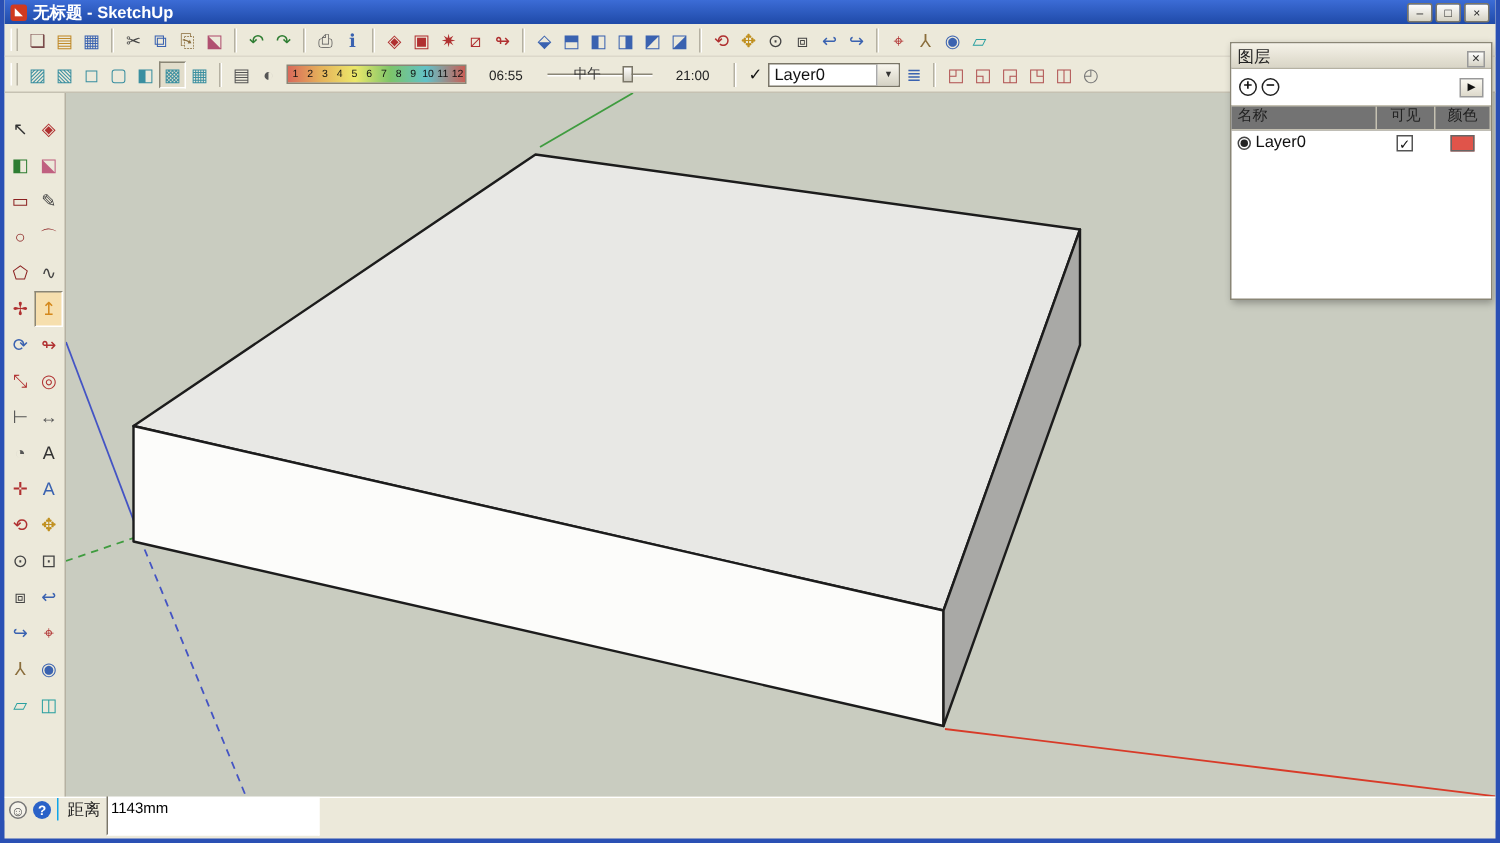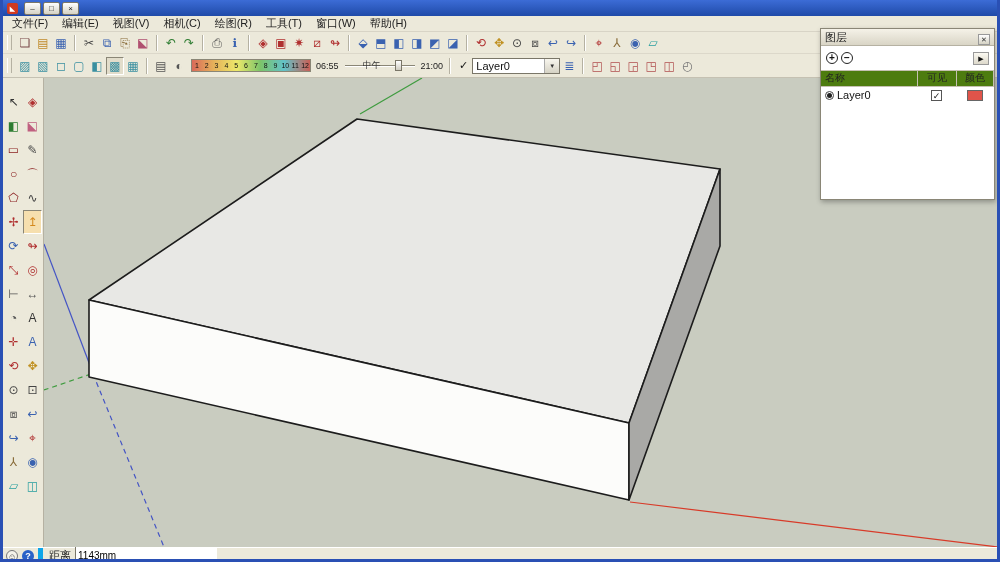--- a/index.html
+++ b/index.html
@@ -16,21 +16,21 @@
   .tb1{height:21px;border-bottom:1px solid #dcd8ca}
   .tb2{height:23px;border-bottom:1px solid #c5c1b2}
   .grip{width:3px;height:15px;border-left:1px solid #fff;border-right:1px solid #b5b1a2;margin-right:4px;flex:none}
   .tgroup{display:flex;align-items:center}
   .tbtn{width:18px;height:18px;display:flex;align-items:center;justify-content:center;flex:none;box-sizing:border-box}
   .tbtn .g{font-size:12px;line-height:1;color:#333}
   .tbtn.pressed{background:#e2ddcb;border:1px solid;border-color:#8a8676 #fff #fff #8a8676}
   .tsep{width:0;height:16px;border-left:1px solid #b5b1a2;border-right:1px solid #fff;margin:0 4px;flex:none}
   .months{display:flex;width:120px;height:13px;border:1px solid #8a8676;box-sizing:border-box;margin:0 3px;flex:none;background:linear-gradient(90deg,#d96a5a,#e5b05a 18%,#ece86a 38%,#7cc46a 58%,#62c2c8 78%,#c95f56)}
   .m{flex:1;font-size:7px;line-height:11px;text-align:center;color:#111}
-  .tlabel{font-size:9px;color:#222;margin:0 2px;flex:none;white-space:nowrap}
+  .tlabel{font-size:9px;color:#222;margin:0 12px;flex:none;white-space:nowrap}
   .tslider{position:relative;width:74px;height:15px;margin:0 2px;flex:none}
   .groove{position:absolute;left:2px;right:2px;top:7px;height:0;border-top:1px solid #8a8676;border-bottom:1px solid #fff}
   .thumb{position:absolute;left:52px;top:2px;width:7px;height:11px;background:linear-gradient(#fff,#cfccc0);border:1px solid #7a7668;box-sizing:border-box}
   .noon{position:absolute;left:0;right:16px;top:1px;text-align:center;font-size:9px;color:#333}
   .checkg{font-size:11px;color:#111;margin:0 4px;flex:none}
   .combo{display:flex;width:88px;height:16px;background:#fff;border:1px solid #7a7668;box-sizing:border-box;flex:none}
   .combo .val{flex:1;font-size:11px;line-height:14px;padding-left:3px;color:#111;white-space:nowrap}
   .combo .arrow{width:14px;background:linear-gradient(#f8f6ee,#d5d2c4);border-left:1px solid #aaa;font-size:6px;line-height:14px;text-align:center;color:#333}
   .main{display:flex;height:469px}
   .palette{width:40px;background:#ece9da;border-right:1px solid #b5b1a2;display:grid;grid-template-columns:19px 19px;align-content:start;justify-content:center;padding-top:12px;flex:none}
@@ -38,62 +38,53 @@
   .ptool .g{font-size:12px;line-height:1;color:#333}
   .ptool.active{background:#f6dfae;border:1px solid;border-color:#8a8676 #fff #fff #8a8676}
   .viewport{position:relative;flex:1;overflow:hidden}
   .layers{position:absolute;right:2px;top:28px;width:173px;height:170px;background:#fff;border:1px solid #8a8676;box-shadow:1px 2px 5px rgba(0,0,0,.3);z-index:50;font-size:11px}
   .lp-title{height:16px;background:linear-gradient(#f5f2e8,#d9d5c6);border-bottom:1px solid #b5b1a2;display:flex;align-items:flex-end;padding:0 4px;color:#222}
   .lp-title-text{flex:1;font-size:11px}
   .lp-close{width:12px;height:11px;border:1px solid #999;background:linear-gradient(#fefefe,#d5d2c4);font-size:7px;line-height:10px;text-align:center;color:#333;box-sizing:border-box}
   .lp-tools{height:20px;display:flex;align-items:center;gap:3px;padding:2px 5px;background:#fff}
   .lp-circle{width:12px;height:12px;border:1px solid #222;border-radius:50%;font-size:10px;line-height:10px;text-align:center;font-weight:bold;color:#111;box-sizing:border-box}
   .lp-menu{margin-left:auto;width:16px;height:13px;border:1px solid #999;background:linear-gradient(#fbf9f2,#ddd9cb);font-size:7px;line-height:12px;text-align:center;color:#111;box-sizing:border-box}
-  .lp-head{height:15px;display:flex;align-items:flex-end;background:#4d7c0f;border-top:1px solid #c5c1b2;border-bottom:1px solid #c5c1b2;font-size:10px;color:#222}
+  .lp-head{height:15px;display:flex;align-items:flex-end;background:#737373;border-top:1px solid #c5c1b2;border-bottom:1px solid #c5c1b2;font-size:10px;color:#222}
   .c-name{flex:1;padding-left:4px;border-right:1px solid #c5c1b2;height:100%;line-height:14px}
   .c-vis{width:38px;text-align:center;border-right:1px solid #c5c1b2;height:100%;line-height:14px}
   .c-col{width:36px;text-align:center;border-right:1px solid #c5c1b2;height:100%;line-height:14px}
   .lp-row{height:16px;display:flex;align-items:center;padding-left:4px}
   .radio{width:9px;height:9px;border:1px solid #444;border-radius:50%;margin-right:3px;position:relative;flex:none;box-sizing:border-box}
   .radio .dot{position:absolute;left:1px;top:1px;right:1px;bottom:1px;background:#222;border-radius:50%}
   .lname{flex:1;font-size:11px;color:#111}
   .cbx{width:11px;height:11px;border:1px solid #555;background:#fff;font-size:9px;line-height:10px;text-align:center;margin:0 14px 0 13px;flex:none;box-sizing:border-box;color:#111}
   .swatch{width:14px;height:9px;border:1px solid #666;margin:0 11px;flex:none}
   .statusbar{height:15px;display:flex;align-items:center;border-top:1px solid #fff;background:#ece9da;padding:0 3px;font-size:11px;gap:4px}
   .sico{width:12px;height:12px;border-radius:50%;flex:none;text-align:center;font-size:9px;line-height:12px;box-sizing:border-box}
   .sico.user{border:1px solid #777;color:#555;background:#f5f3ea}
   .sico.help{background:#2a62c8;color:#fff;font-weight:bold}
   .hint{flex:1;color:#222;white-space:nowrap;overflow:hidden}
-  .vcb-label{color:#222;padding-left:6px;border-left:5px solid #0ea5e9;white-space:nowrap}
+  .vcb-label{color:#222;padding-left:6px;border-left:1px solid #0ea5e9;white-space:nowrap}
   .vcb{width:142px;height:13px;border:1px solid;border-color:#7a7668 #fff #fff #7a7668;background:#fff;font-size:10px;padding:16px 2px;font-family:inherit;box-sizing:border-box;flex:none}
 </style>
 </head>
 <body>
 
 <div class="window">
 
   <div class="titlebar">
     <span class="app-icon">◣</span>
+    <span class="wtitle">无标题 - SketchUp</span>
     <span class="wcontrols">
         <span class="wbtn">–</span>
         <span class="wbtn">□</span>
         <span class="wbtn">×</span>
       </span>
   </div>
 
-  <div class="menubar">
-      <span class="mi">文件(F)</span>
-      <span class="mi">编辑(E)</span>
-      <span class="mi">视图(V)</span>
-      <span class="mi">相机(C)</span>
-      <span class="mi">绘图(R)</span>
-      <span class="mi">工具(T)</span>
-      <span class="mi">窗口(W)</span>
-      <span class="mi">帮助(H)</span>
-    </div>
 
   <div class="toolbar tb1">
     <span class="grip"></span>
   <span class="tbtn">
         <span class="g" style="color: rgb(122, 74, 74);">❏</span>
       </span>
       <span class="tbtn">
         <span class="g" style="color: rgb(192, 138, 42);">▤</span>
       </span>
       <span class="tbtn">

